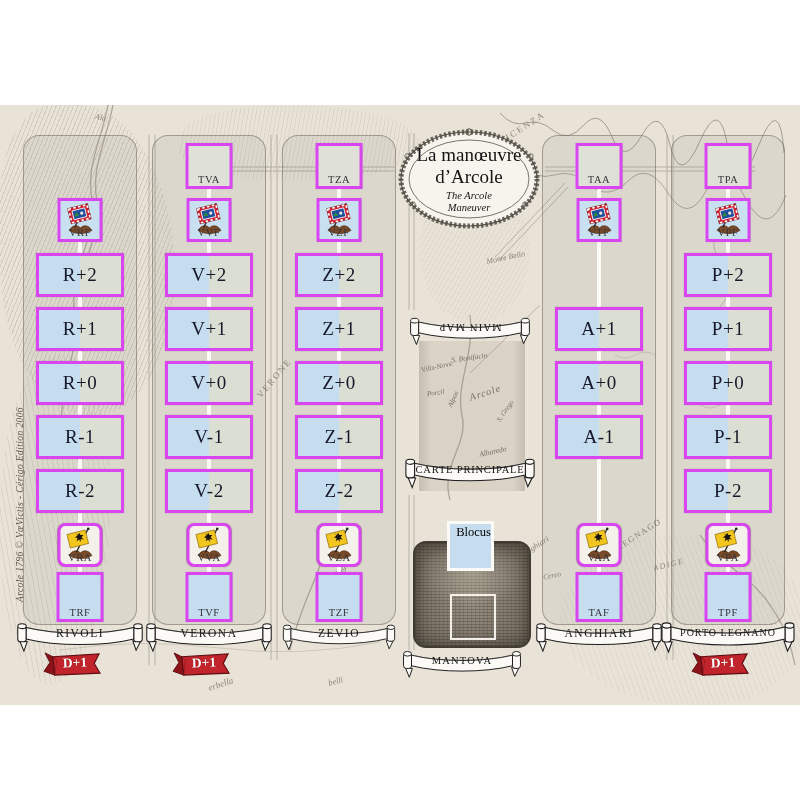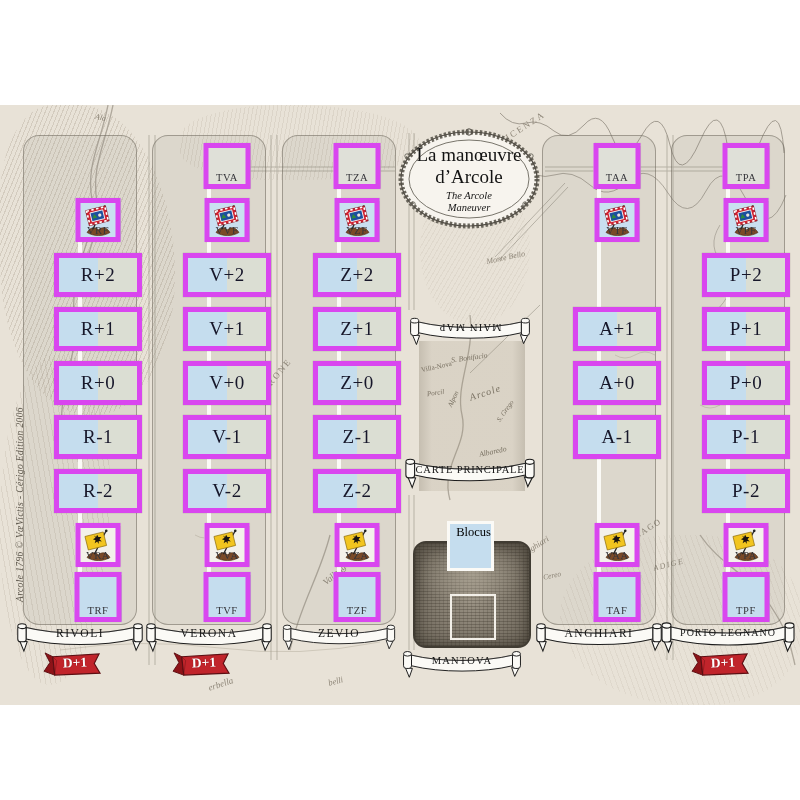--- a/index.html
+++ b/index.html
@@ -21,25 +21,25 @@
       background:repeating-linear-gradient(120deg,rgba(110,92,70,.18) 0 1px,transparent 1px 4px);}
   svg.deco{position:absolute;left:0;top:0;width:800px;height:600px;z-index:0;}
 
   .map-lbl{position:absolute;color:#8d8577;white-space:nowrap;z-index:1;}
 
   
   .col{position:absolute;top:0;width:114px;height:600px;z-index:2;}
   .col-outline{position:absolute;left:0;top:30px;width:114px;height:490px;border:1.5px solid rgba(110,104,92,.55);
       border-radius:16px;background:rgba(120,115,103,.10);box-sizing:border-box;}
   .col-line{position:absolute;left:55px;width:4px;background:#fbfaf6;z-index:1;}
-  .box{position:absolute;left:50%;transform:translateX(-50%);border:5px solid #d946ef;box-sizing:border-box;
-      box-shadow:0 0 1px rgba(60,55,45,.4);z-index:2;margin-left:18px;}
+  .box{position:absolute;left:50%;transform:translateX(-50%);border:3px solid #d946ef;box-sizing:border-box;
+      box-shadow:0 0 1px rgba(60,55,45,.4);z-index:2;}
   .tbox{top:38px;width:47px;height:46px;background:#dfe0d8;}
   .fbox{top:93px;width:45px;height:44px;background:#c9e0f0;}
-  .abox{top:418px;width:45px;height:44px;background:#f3f1ea;}
+  .abox{top:418px;width:45px;height:44px;background:#f3f1ea;border-radius:8px;}
   .bbox{top:467px;width:47px;height:50px;background:#c5ddee;}
   .slot{width:88px;height:44px;background:linear-gradient(90deg,#c5ddee 0 50%,#dbded3 50% 100%);}
   .s0{top:148px}.s1{top:202px}.s2{top:256px}.s3{top:310px}.s4{top:364px}
   .slot-lbl{position:absolute;left:0;top:0;width:100%;height:100%;display:flex;align-items:center;justify-content:center;
       font-size:19px;color:#17172a;letter-spacing:.5px;}
   .mini{position:absolute;left:0;bottom:1px;width:100%;text-align:center;font-size:10.5px;color:#35353a;letter-spacing:.6px;}
   .flag-svg{position:absolute;left:50%;top:0;transform:translateX(-50%);width:36px;height:36px;}
 
   
   .banner{position:absolute;left:50%;transform:translateX(-50%);top:514px;width:132px;height:36px;z-index:4;}

